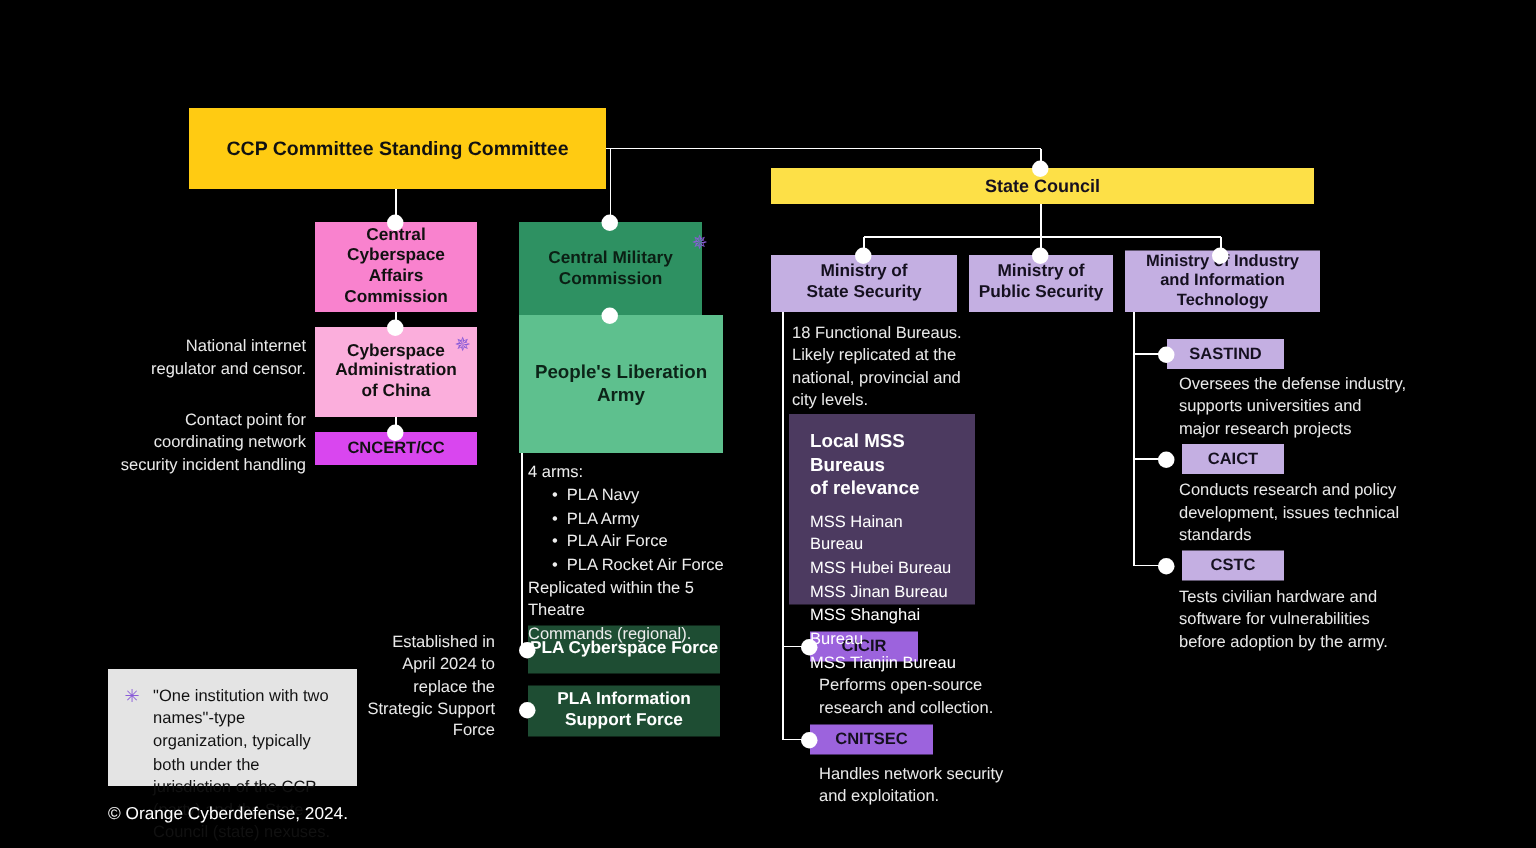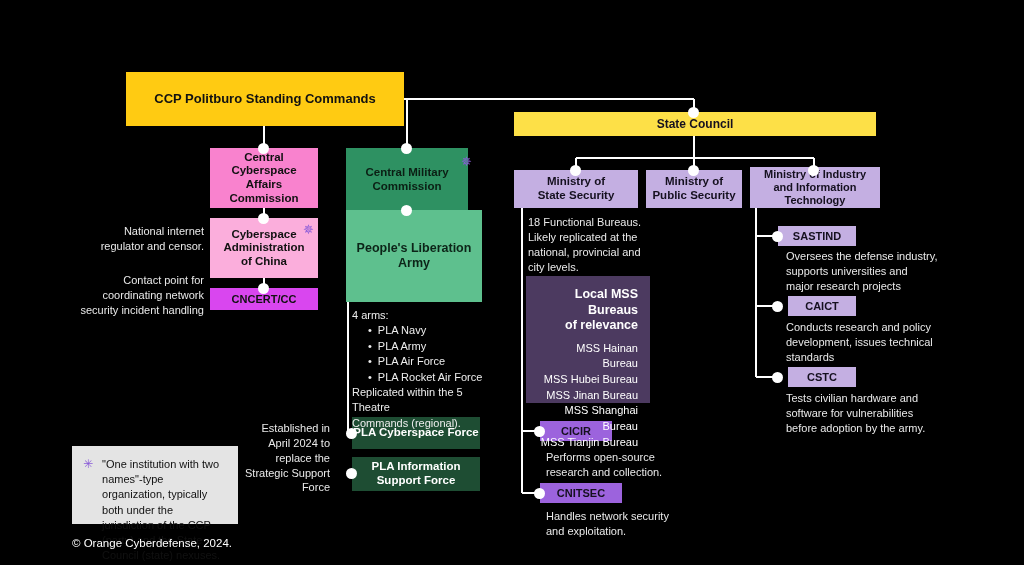--- a/index.html
+++ b/index.html
@@ -48,21 +48,21 @@
     position:absolute;color:#8A5CD8;font-size:13px;line-height:1;
     z-index:4;font-weight:normal;
   }
 
   .dot{
     position:absolute;width:11px;height:11px;border-radius:50%;
     background:#ffffff;z-index:4;
   }
 
   .mss-panel{
-    position:absolute;z-index:3;box-sizing:border-box;padding:11px 12px 23px 14px;text-align:right;
+    position:absolute;z-index:3;box-sizing:border-box;padding:11px 12px 23px 14px;
   }
   .mss-panel .ttl{font-weight:bold;font-size:12.5px;line-height:1.25;margin-bottom:7px;}
   .mss-panel .itm{font-size:11px;line-height:1.42;}
 
   .plalist{position:absolute;z-index:3;color:#EDEDED;font-size:11px;line-height:1.4;}
   .plalist ul{margin:0;padding:0 0 0 16px;list-style:none;}
   .plalist li:before{content:"\2022";margin-right:6px;}
   .plalist li{margin:0;}
 
   .legend{
@@ -130,21 +130,21 @@
   <span class="dot" style="left:808px;top:165px;"></span>
   <span class="dot" style="left:772px;top:231px;"></span>
   <span class="dot" style="left:772px;top:301px;"></span>
   <span class="dot" style="left:772px;top:372px;"></span>
   <span class="dot" style="left:534px;top:426px;"></span>
   <span class="dot" style="left:534px;top:488px;"></span>
   <span class="dot" style="left:346px;top:428px;"></span>
   <span class="dot" style="left:346px;top:468px;"></span>
 
   <div class="box c-yellow" style="left:126px;top:72px;width:278px;height:54px;font-size:13px;">
-    <span>CCP Politburo Standing Commands</span>
+    <span>CCP Committee Standing Committee</span>
   </div>
 
   <div class="box c-pink-hot" style="left:210px;top:148px;width:108px;height:60px;font-size:11.5px;">
     <span>Central<br>Cyberspace<br>Affairs<br>Commission</span>
   </div>
 
   <div class="box c-pink-mid" style="left:210px;top:218px;width:108px;height:60px;font-size:11.5px;">
     <span>Cyberspace<br>Administration<br>of China</span>
   </div>
   <span class="star" style="left:303px;top:223px;">✵</span>

